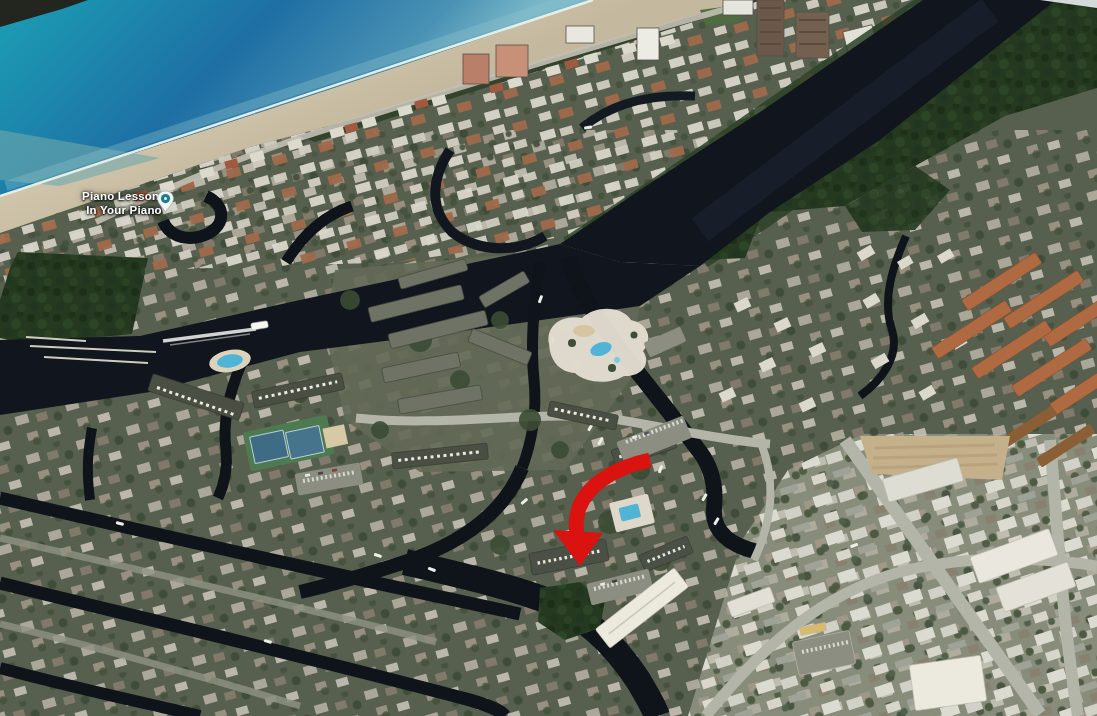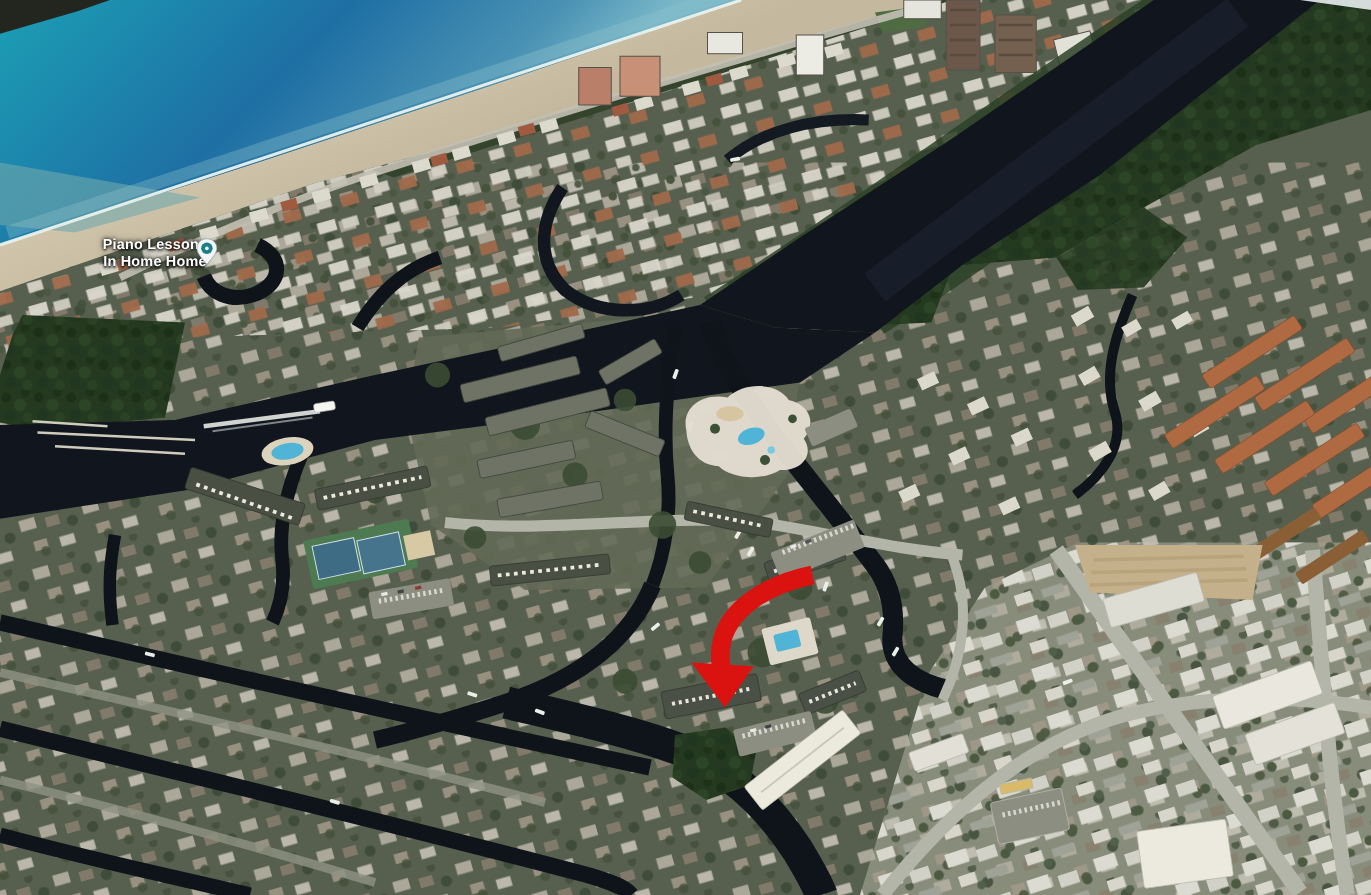--- a/index.html
+++ b/index.html
@@ -346,20 +346,20 @@
     <path class="sArrow" d="M 650 460 C 612 468, 585 487, 578 511 C 575 523, 576 531, 578 538" stroke-width="15" fill="none"></path>
     <polygon class="fArrow" points="553,530 603,533 580,566"></polygon>
   </g>
 
   <polygon points="0,0 88,0 62,9 0,27" fill="#23261F"></polygon>
   <polygon points="1040,0 1097,0 1097,8" fill="#E8EDF0" opacity=".9"></polygon>
 </svg>
 
 <div class="map-label">
   <span>Piano Lessons</span>
-  <span>In Home Home</span>
+  <span>In Your Piano</span>
 </div>
 <svg class="pin" viewBox="0 0 17 23">
   <path d="M8.5 1 C13 1 16.5 4.4 16.5 8.6 C16.5 12 13.5 15.5 10.1 19.6 L8.5 21.5 L6.9 19.6 C3.5 15.5 0.5 12 0.5 8.6 C0.5 4.4 4 1 8.5 1 Z" fill="#F3F6F4" stroke="#8FA6A8" stroke-width=".6"></path>
   <circle cx="8.5" cy="8.6" r="4.6" style="fill:var(--pin-teal,#1A7F8A)"></circle>
   <circle cx="8.5" cy="8.6" r="1.5" fill="#EAF4F4"></circle>
 </svg>
 </div>
 
 </body></html>

